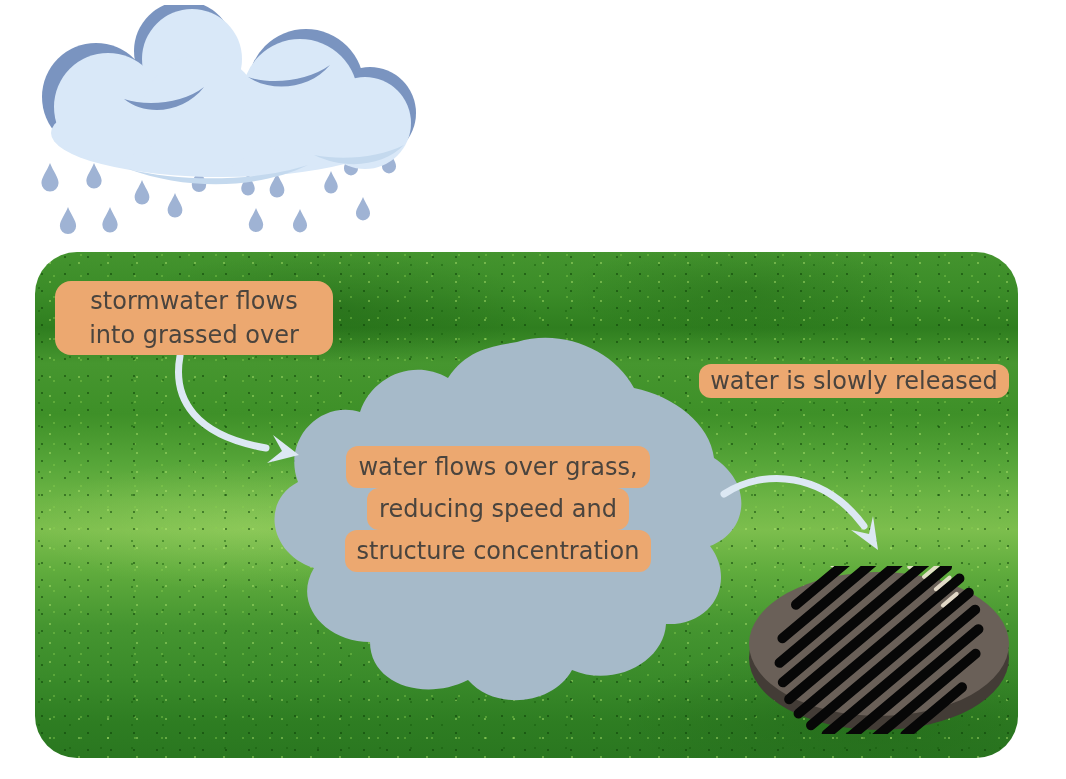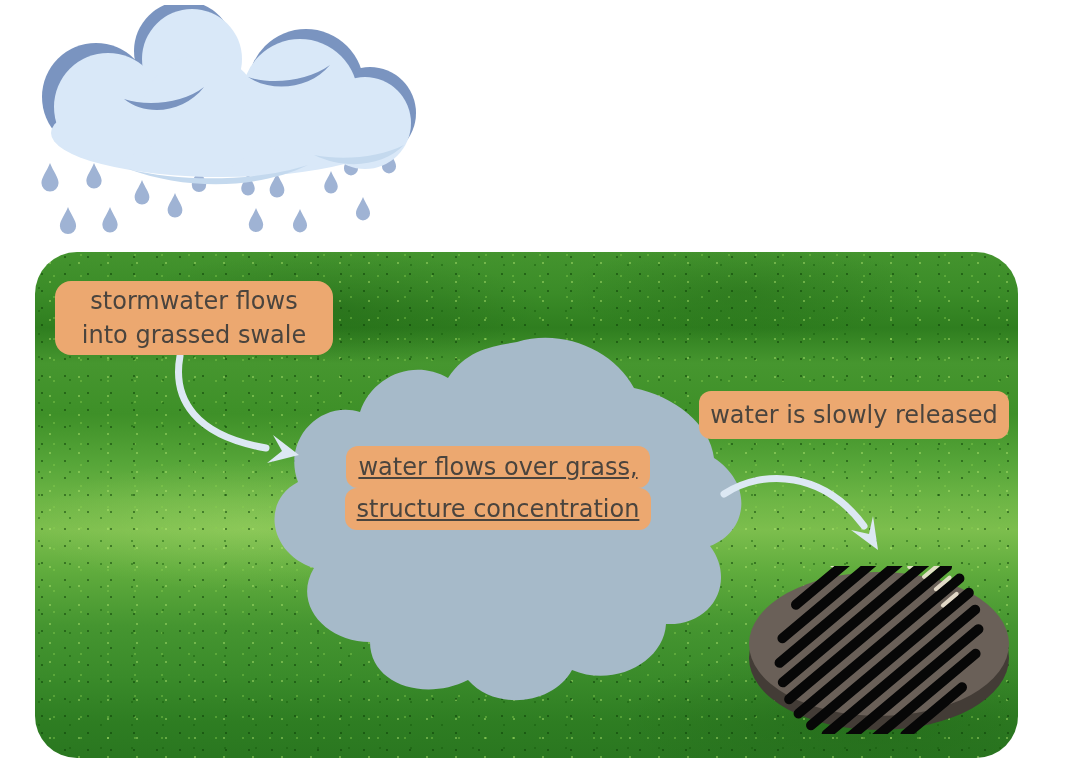--- a/index.html
+++ b/index.html
@@ -55,23 +55,23 @@
   .label1{left:20px;top:29px;width:278px;height:74px;}
   .label-lines{
     position:absolute;display:flex;flex-direction:column;align-items:center;
     color:var(--label-text);text-align:center;
   }
   .label-lines span{
     background:var(--label-bg);border-radius:12px;padding:2px 12px;
     font-size:24px;white-space:nowrap;
   }
   .label2{left:293px;top:194px;width:340px;}
-  .label2 span{line-height:38px;text-decoration:underline;}
+  .label2 span{line-height:38px;}
   .label3{left:651px;top:112px;width:336px;}
-  .label3 span{line-height:32px;padding:8px 11px;margin-top:27px;}
+  .label3 span{line-height:32px;padding:1px 11px;}
 </style>
 </head>
 <body>
 
 <div class="canvas">
 
   <svg class="cloud-svg" viewBox="0 0 412 245">
     <defs>
       <path id="drop" d="M0,0 C3.5,9 9,15 9,21 A9,9 0 1,1 -9,21 C-9,15 -3.5,9 0,0 Z"></path>
     </defs>
@@ -158,25 +158,26 @@
         <line class="drain-hl" x1="198" y1="22" x2="216" y2="22"></line>
         <line class="drain-hl" x1="208" y1="39" x2="226" y2="39"></line>
         <line class="drain-hl" x1="213" y1="56" x2="231" y2="56"></line>
         <line class="drain-hl" x1="214" y1="73" x2="232" y2="73"></line>
         <line class="drain-hl" x1="209" y1="90" x2="227" y2="90"></line>
       </g>
     </svg>
 
     <div class="label-box label1">
       <span>stormwater flows</span>
-      <span>into grassed swale</span>
+      <span>into grassed over</span>
     </div>
 
     <div class="label-lines label2">
       <span>water flows over grass,</span>
+      <span>reducing speed and</span>
       <span>structure concentration</span>
     </div>
 
     <div class="label-lines label3">
       <span>water is slowly released</span>
     </div>
 
   </div>
 </div>
 

